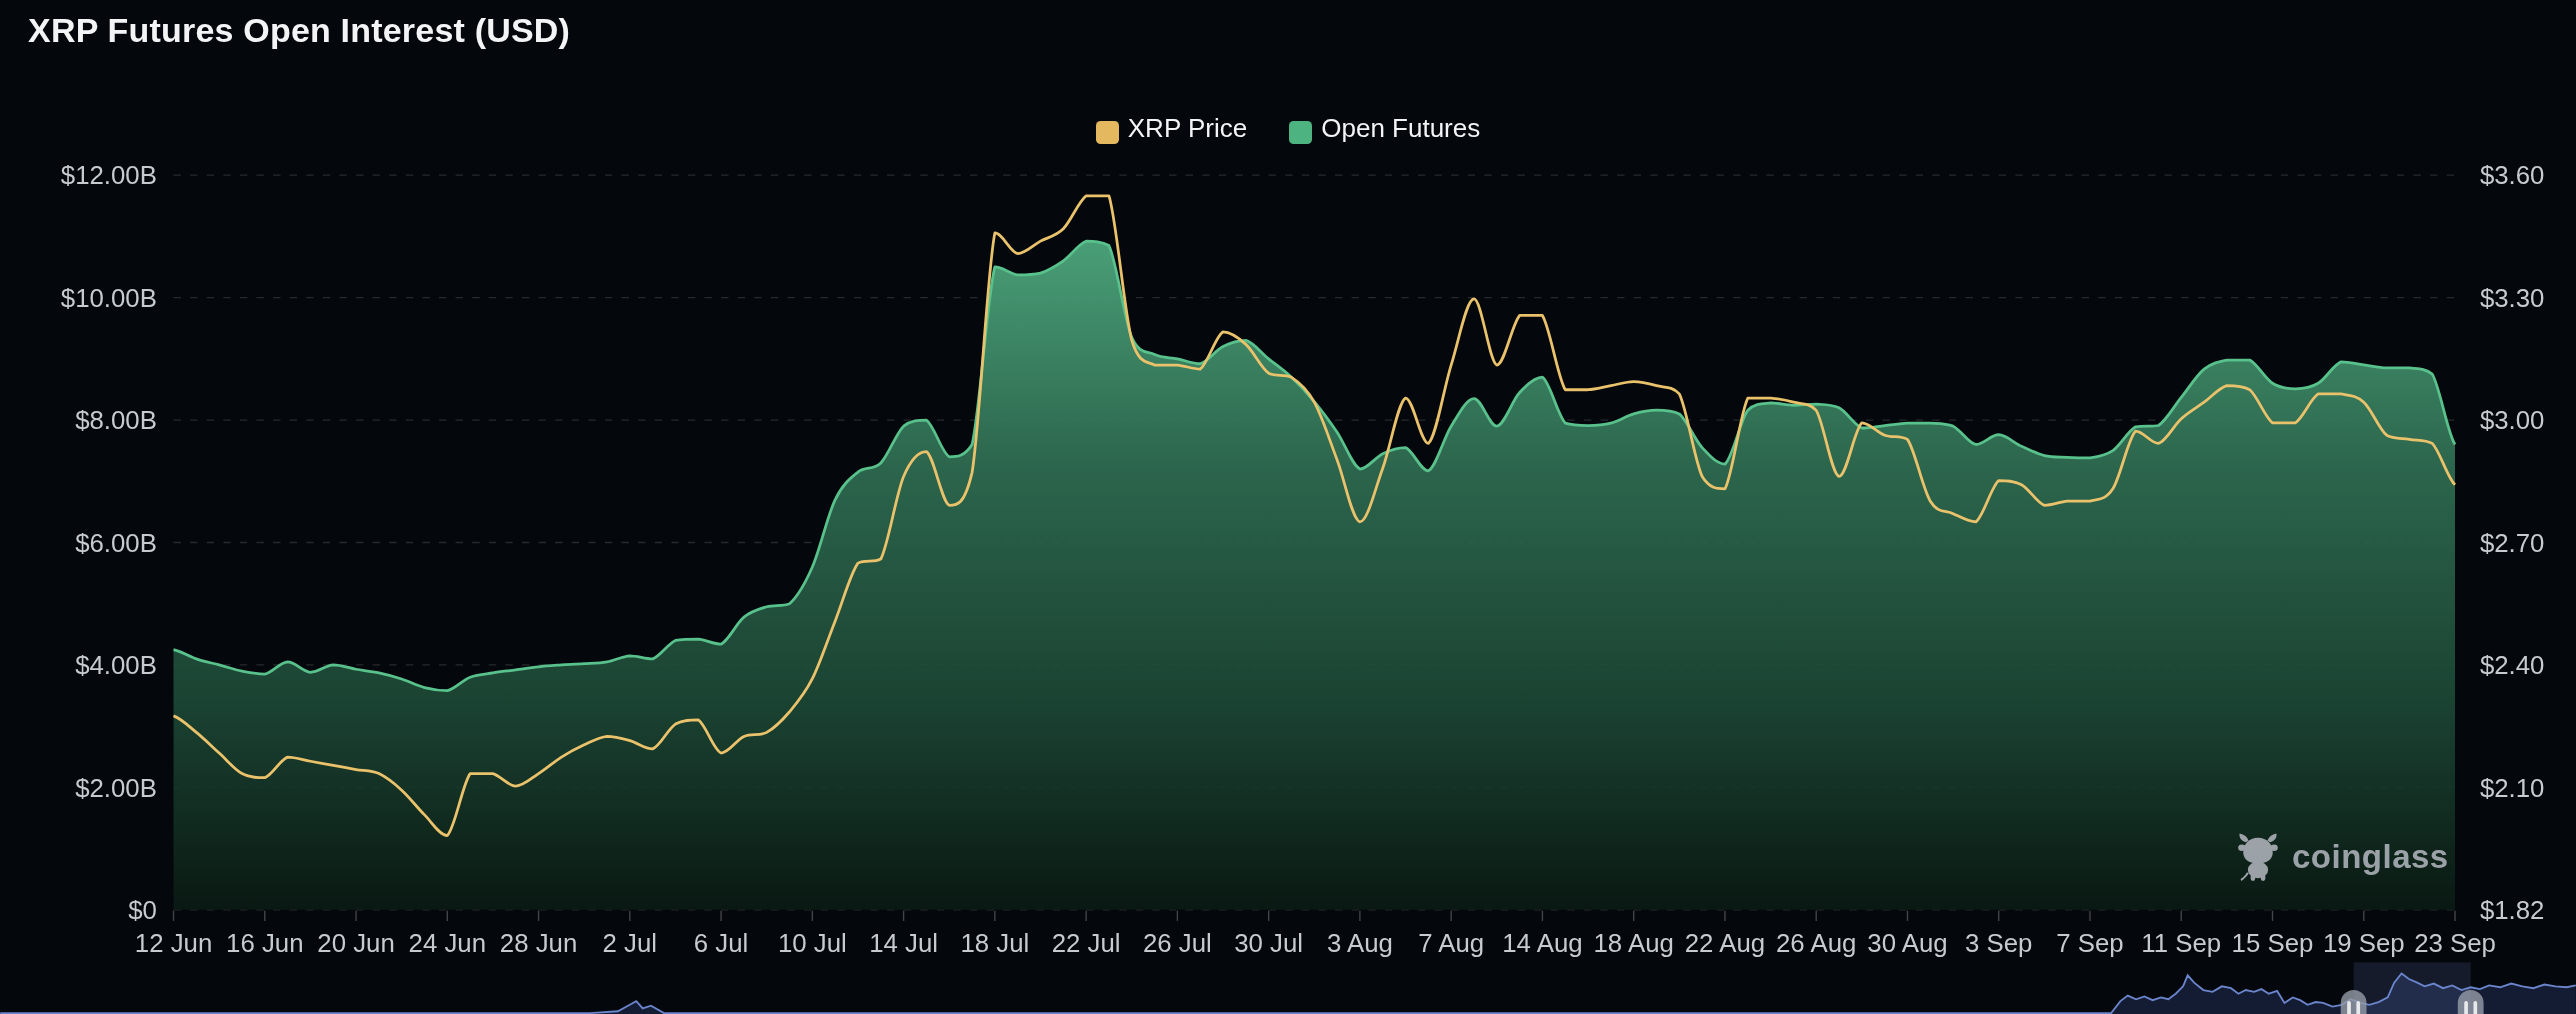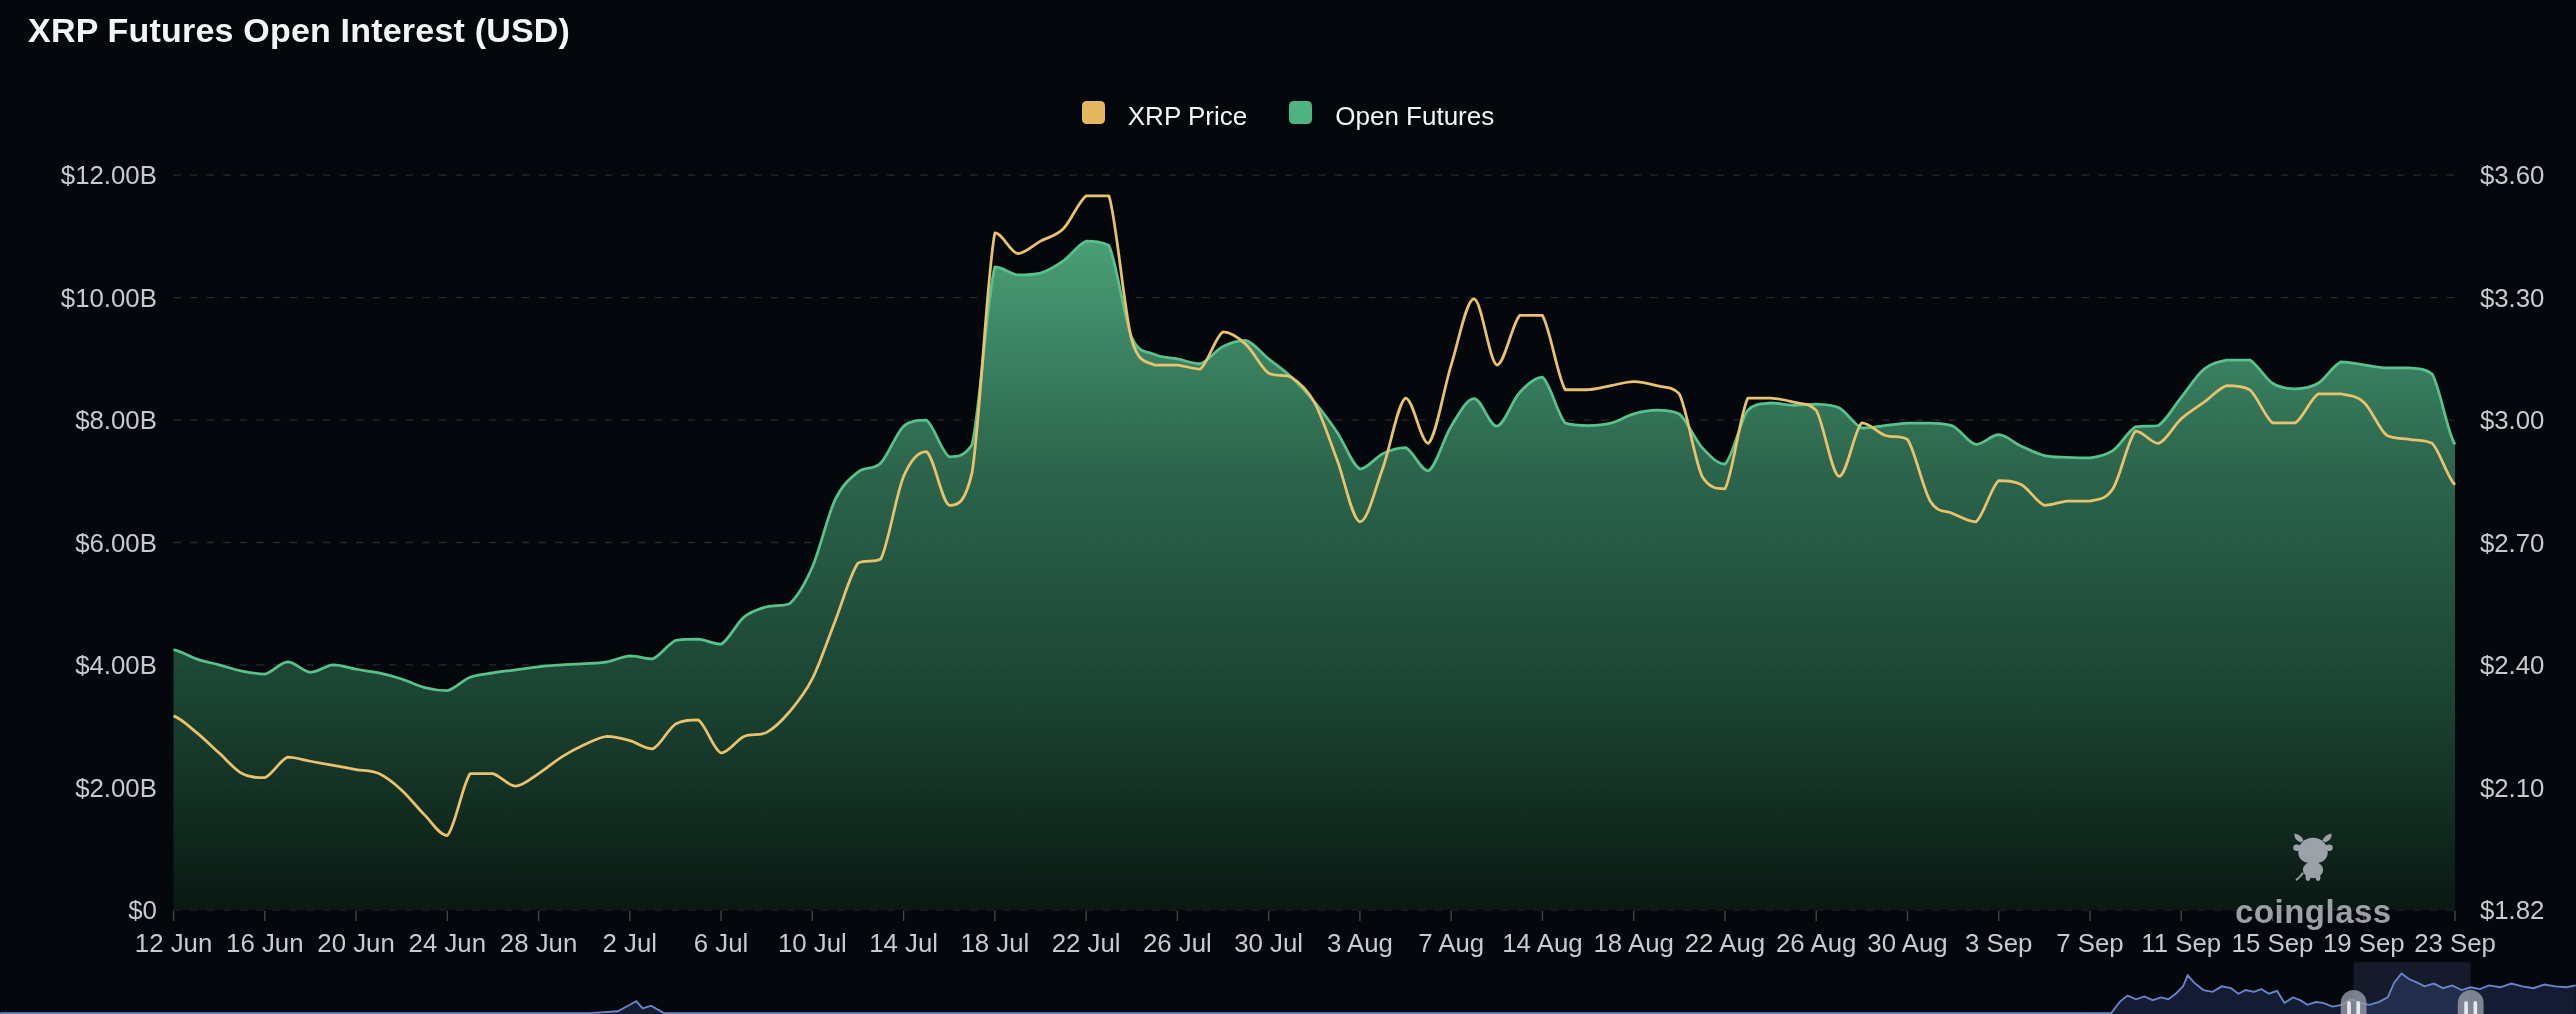--- a/index.html
+++ b/index.html
@@ -1,24 +1,24 @@
 <!DOCTYPE html>
 <html style="font-size:14.8px"><head>
 <meta charset="utf-8">
 <style>
   html,body{margin:0;padding:0;background:#04070b;width:2576px;height:1014px;overflow:hidden;}
   #app{position:relative;width:2576px;height:720px;background:#04070b;
        font-family:"Liberation Sans", sans-serif;}
   .title{position:absolute;left:28px;top:11px;font-size:34px;font-weight:700;color:#f2f4f6;letter-spacing:0.2px;}
   .legend{position:absolute;top:101px;left:0;width:100%;display:flex;justify-content:center;gap:42px;}
-  .legend-item{display:flex;align-items:flex-start;gap:23px;cursor:pointer;}
+  .legend-item{display:flex;align-items:flex-end;gap:9px;cursor:pointer;margin-top:12px;}
   .legend-swatch{width:23px;height:23px;border-radius:4.6px;}
   .legend-label{font-size:26px;color:#f2f4f6;}
   #chart-svg{position:absolute;left:0;top:0;}
-  .watermark{position:absolute;left:2235px;top:832px;display:flex;align-items:center;gap:11px;opacity:0.92;flex-direction:column;}
+  .watermark{position:absolute;left:2235px;top:832px;display:flex;align-items:center;gap:11px;opacity:0.92;}
   .watermark-text{font-size:33px;font-weight:700;color:#a8adb4;letter-spacing:0.5px;}
   text{font-family:"Liberation Sans", sans-serif;}
 </style>
 </head>
 <body>
 
 <div id="app">
   <div class="title">XRP Futures Open Interest (USD)</div>
 
   <div class="legend">

